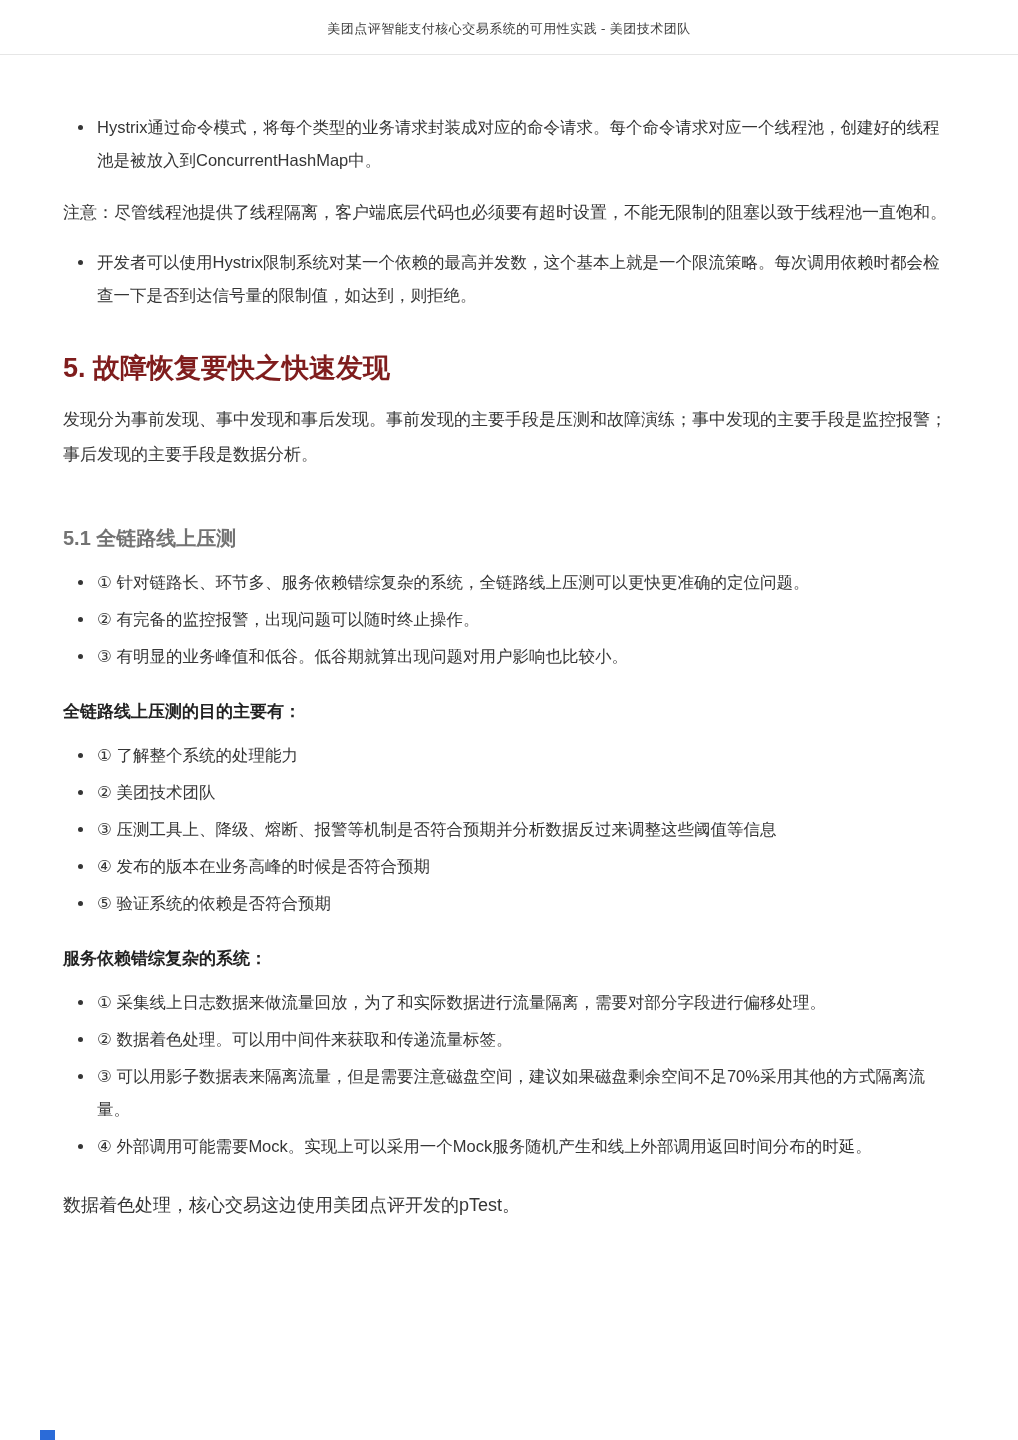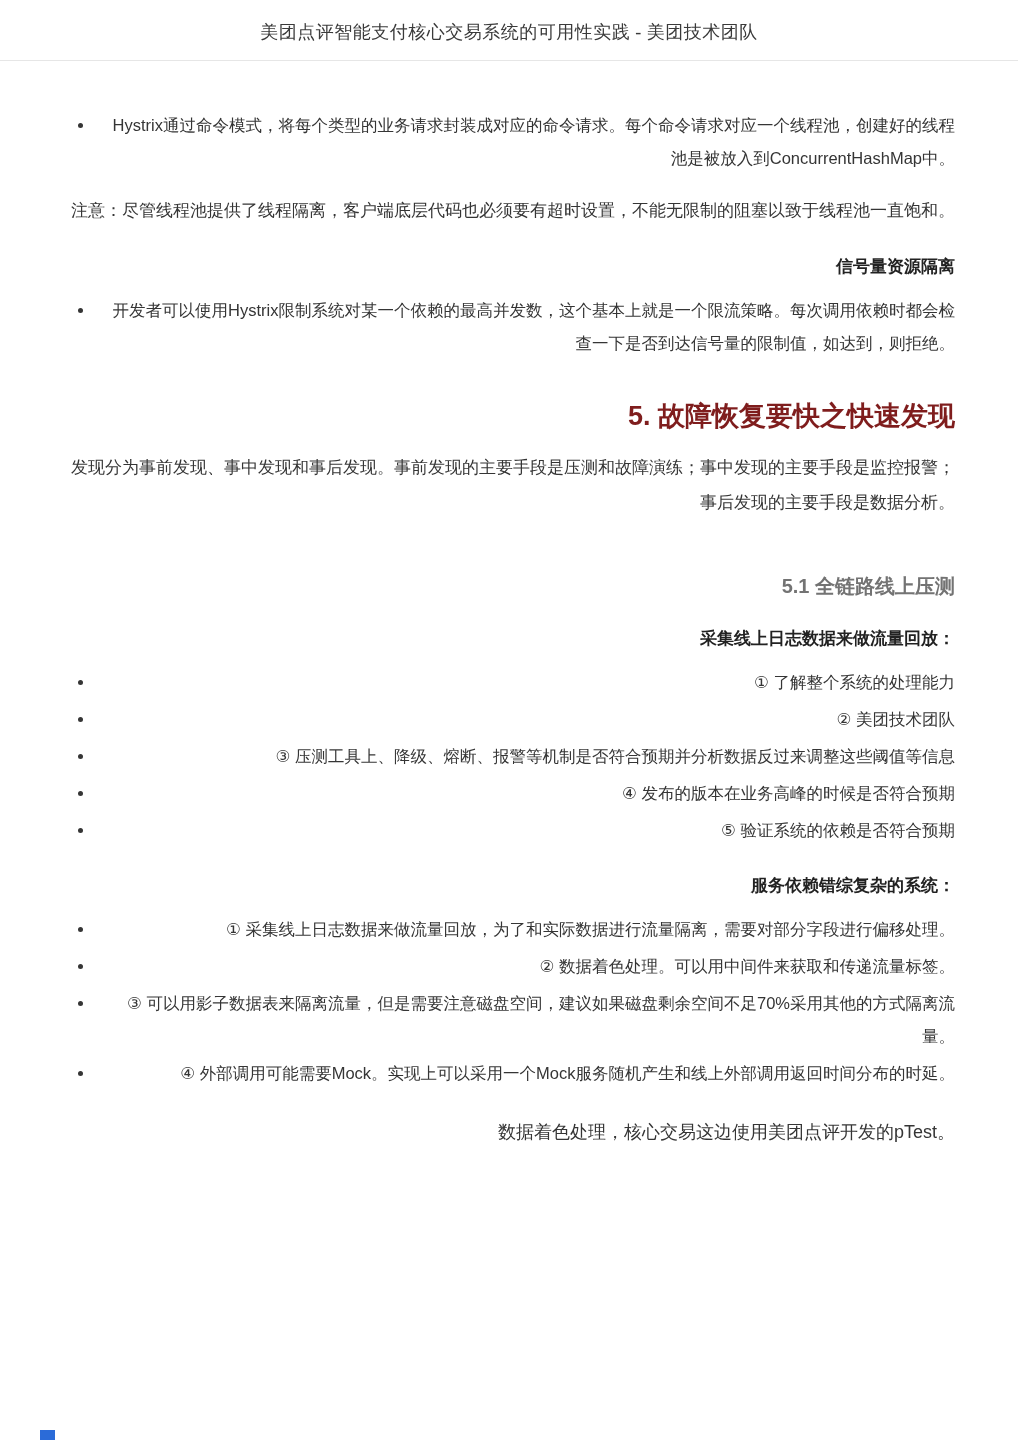--- a/index.html
+++ b/index.html
@@ -15,37 +15,36 @@
   }
 
   
   .page-header {
     width: 100%;
     padding: 20px 0 16px 0;
     text-align: center;
   }
   .page-header .title {
     font-family: "Liberation Serif", "DejaVu Serif", serif;
-    font-size: 18px;
+    font-size: 13px;
     color: #3a3a3a;
     letter-spacing: 0.5px;
   }
   .header-divider {
     width: 100%;
     border: none;
     border-top: 1px solid #e6e6e6;
     margin: 0;
   }
 
   
   .content {
     width: 892px;
-    margin: 0 auto;
+    margin: 8px auto;
     padding-top: 34px;
-    text-align: right;
   }
 
   p.body-text {
     font-size: 17px;
     line-height: 35px;
     margin: 16px 0;
     color: #353535;
   }
 
   ul.bullet-list {
@@ -110,35 +109,39 @@
 <hr class="header-divider">
 
 <main class="content">
 
   <ul class="bullet-list">
     <li>Hystrix通过命令模式，将每个类型的业务请求封装成对应的命令请求。每个命令请求对应一个线程池，创建好的线程池是被放入到ConcurrentHashMap中。</li>
   </ul>
 
   <p class="body-text">注意：尽管线程池提供了线程隔离，客户端底层代码也必须要有超时设置，不能无限制的阻塞以致于线程池一直饱和。</p>
 
-  <div class="mini-heading">信号量资源隔离</div>
 
   <ul class="bullet-list">
     <li>开发者可以使用Hystrix限制系统对某一个依赖的最高并发数，这个基本上就是一个限流策略。每次调用依赖时都会检查一下是否到达信号量的限制值，如达到，则拒绝。</li>
   </ul>
 
   <h2 class="section-heading">5. 故障恢复要快之快速发现</h2>
 
   <p class="body-text">发现分为事前发现、事中发现和事后发现。事前发现的主要手段是压测和故障演练；事中发现的主要手段是监控报警；事后发现的主要手段是数据分析。</p>
 
   <h3 class="subsection-heading">5.1 全链路线上压测</h3>
 
 
+  <ul class="bullet-list">
+    <li>① 针对链路长、环节多、服务依赖错综复杂的系统，全链路线上压测可以更快更准确的定位问题。</li>
+    <li>② 有完备的监控报警，出现问题可以随时终止操作。</li>
+    <li>③ 有明显的业务峰值和低谷。低谷期就算出现问题对用户影响也比较小。</li>
+  </ul>
 
-  <div class="mini-heading">采集线上日志数据来做流量回放：</div>
+  <div class="mini-heading">全链路线上压测的目的主要有：</div>
 
   <ul class="bullet-list">
     <li>① 了解整个系统的处理能力</li>
     <li>② 美团技术团队</li>
     <li>③ 压测工具上、降级、熔断、报警等机制是否符合预期并分析数据反过来调整这些阈值等信息</li>
     <li>④ 发布的版本在业务高峰的时候是否符合预期</li>
     <li>⑤ 验证系统的依赖是否符合预期</li>
   </ul>
 
   <div class="mini-heading">服务依赖错综复杂的系统：</div>

